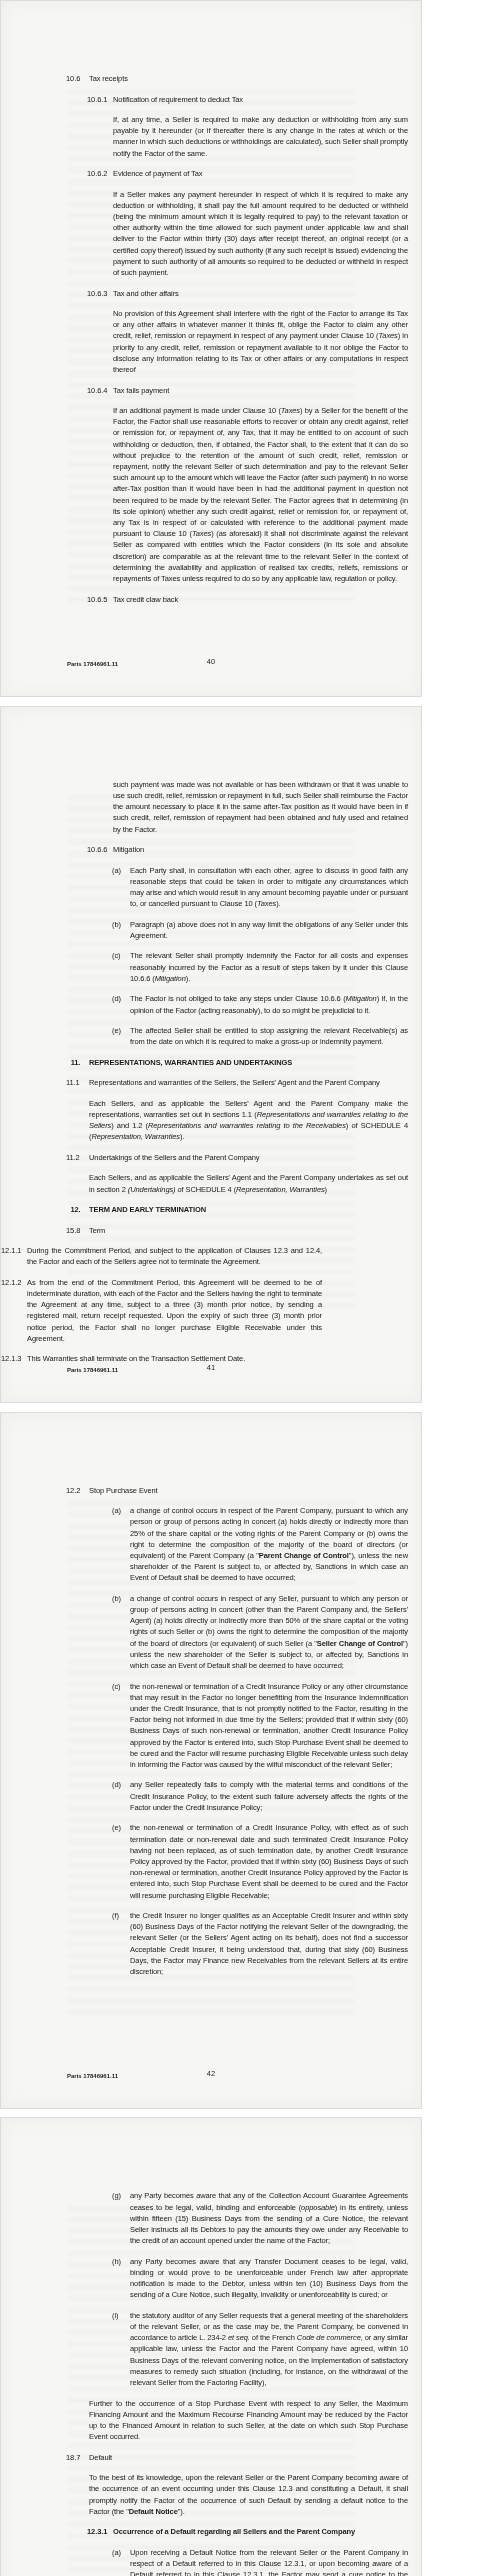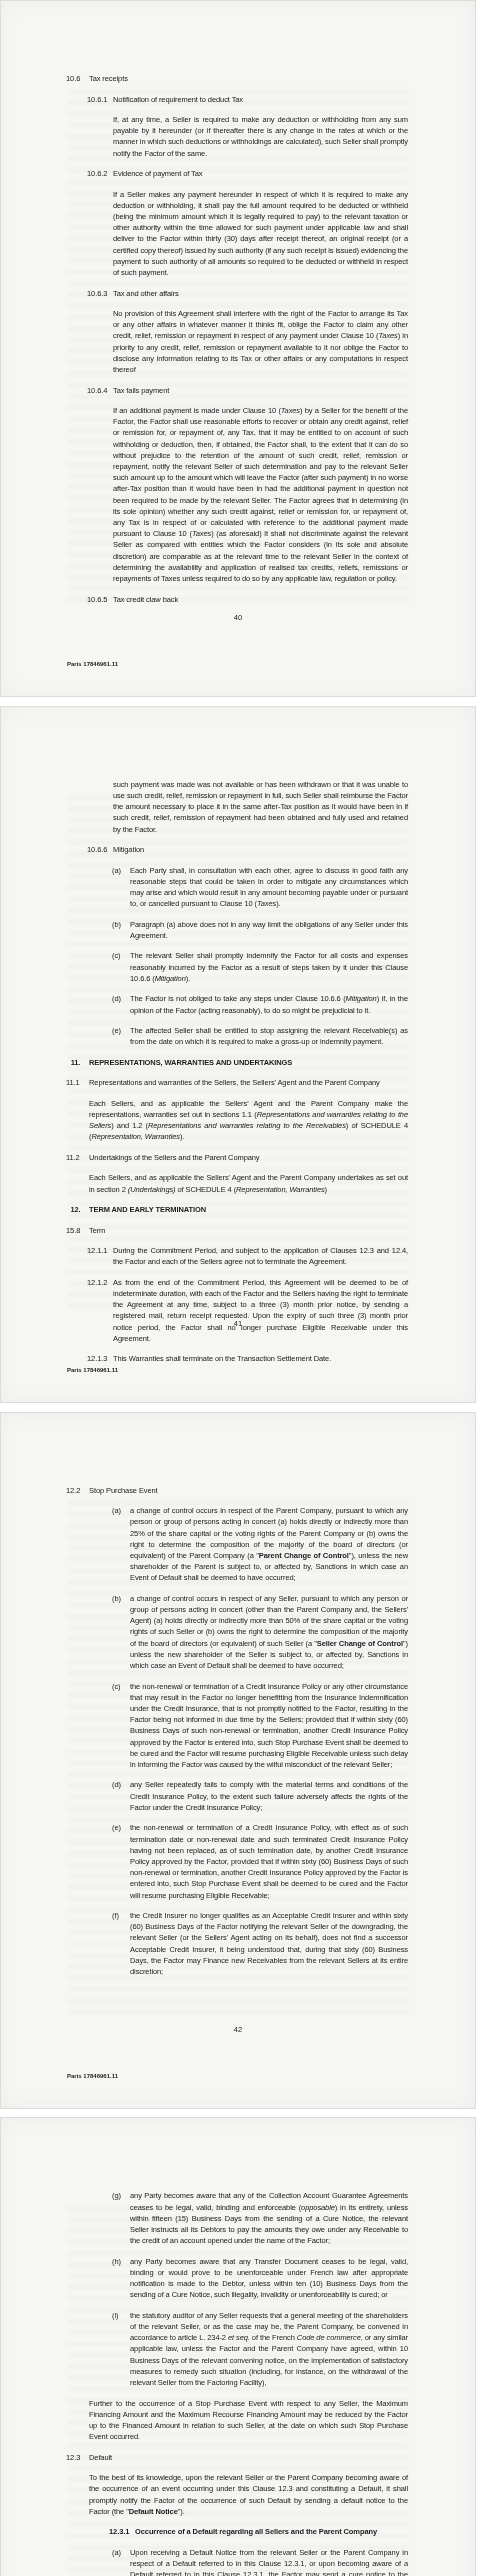--- a/index.html
+++ b/index.html
@@ -4,21 +4,21 @@
 <style>
   html,body{margin:0;padding:0;}
   body{
     width:498px;
     background:#ffffff;
     font-family:"Liberation Sans", sans-serif;
   }
   main[data-name="document"]{display:block;}
   .page{
     position:relative;
-    width:476px;
+    width:422px;
     height:697px;
     margin:0 0 8.8px 0;
     background:var(--page-bg,#f6f6f4);
     border:0.5px solid #ddddd8;
     box-sizing:border-box;
     overflow:hidden;
     box-shadow:inset 0 0 21.6px rgba(0,0,0,0.04);
   }
   .page::before{ 
     content:"";
@@ -40,32 +40,32 @@
   }
   .block{margin:0 0 9.3px 0; display:flex; align-items:flex-start;}
   .block .text{flex:1; display:block;}
   .num,.marker{display:block;}
   .h1{font-weight:bold; margin-left:61px; width:346px;}
   .h1 .num{flex:0 0 27px;text-align:center;}
   .h2{margin-left:65px; width:342px;}
   .h2 .num{flex:0 0 23px;}
   .h3{margin-left:86px; width:321px;}
   .h3 .num{flex:0 0 26px;}
-  .h3b{margin-left:108px; width:321px; font-weight:bold;}
+  .h3b{margin-left:86px; width:321px; font-weight:bold;}
   .h3b .num{flex:0 0 26px;}
   .p2{margin-left:88px; width:319px; display:block; text-align:justify;}
   .p3{margin-left:112px; width:295px; display:block; text-align:justify;}
-  .np{margin-left:86px; width:321px;}
+  .np{width:321px;}
   .np .num{flex:0 0 26px;}
   .np .text{text-align:justify;}
   .la{margin-left:111px; width:296px;}
   .la .marker{flex:0 0 18px;}
   .la .text{text-align:justify;}
   .pageno{
-    position:absolute; top:612px; left:0; width:100%;
+    position:absolute; top:656px; left:0; width:100%;
     text-align:center; font-size:7.5px; color:var(--ink,#1a1a1a);
   }
   .footer{
     position:absolute; top:660px; left:66px;
     font-size:6px; font-weight:bold; color:#222220; letter-spacing:0;
   }
 </style>
 </head>
 <body>
 
@@ -228,21 +228,21 @@
           <span class="text" data-name="clause-text">any Party becomes aware that any Transfer Document ceases to be legal, valid, binding or would prove to be unenforceable under French law after appropriate notification is made to the Debtor, unless within ten (10) Business Days from the sending of a Cure Notice, such illegality, invalidity or unenforceability is cured; or</span>
         </div>
         <div class="block la" data-name="list-item">
           <span class="marker" data-name="list-marker">(i)</span>
           <span class="text" data-name="clause-text">the statutory auditor of any Seller requests that a general meeting of the shareholders of the relevant Seller, or as the case may be, the Parent Company, be convened in accordance to article L. 234-2 <i>et seq.</i> of the French <i>Code de commerce</i>, or any similar applicable law, unless the Factor and the Parent Company have agreed, within 10 Business Days of the relevant convening notice, on the implementation of satisfactory measures to remedy such situation (including, for instance, on the withdrawal of the relevant Seller from the Factoring Facility),</span>
         </div>
         <div class="block p2" data-name="paragraph">
           <span class="text" data-name="clause-text">Further to the occurrence of a Stop Purchase Event with respect to any Seller, the Maximum Financing Amount and the Maximum Recourse Financing Amount may be reduced by the Factor up to the Financed Amount in relation to such Seller, at the date on which such Stop Purchase Event occurred.</span>
         </div>
         <div class="block h2" data-name="clause-heading">
-          <span class="num" data-name="clause-number">12.3</span>
+          <span class="num" data-name="clause-number">18.7</span>
           <span class="text" data-name="clause-text">Default</span>
         </div>
         <div class="block p2" data-name="paragraph">
           <span class="text" data-name="clause-text">To the best of its knowledge, upon the relevant Seller or the Parent Company becoming aware of the occurrence of an event occurring under this Clause 12.3 and constituting a Default, it shall promptly notify the Factor of the occurrence of such Default by sending a default notice to the Factor (the "<b>Default Notice</b>").</span>
         </div>
         <div class="block h3b" data-name="subclause-heading">
           <span class="num" data-name="clause-number">12.3.1</span>
           <span class="text" data-name="clause-text">Occurrence of a Default regarding all Sellers and the Parent Company</span>
         </div>
         <div class="block la" data-name="list-item">

